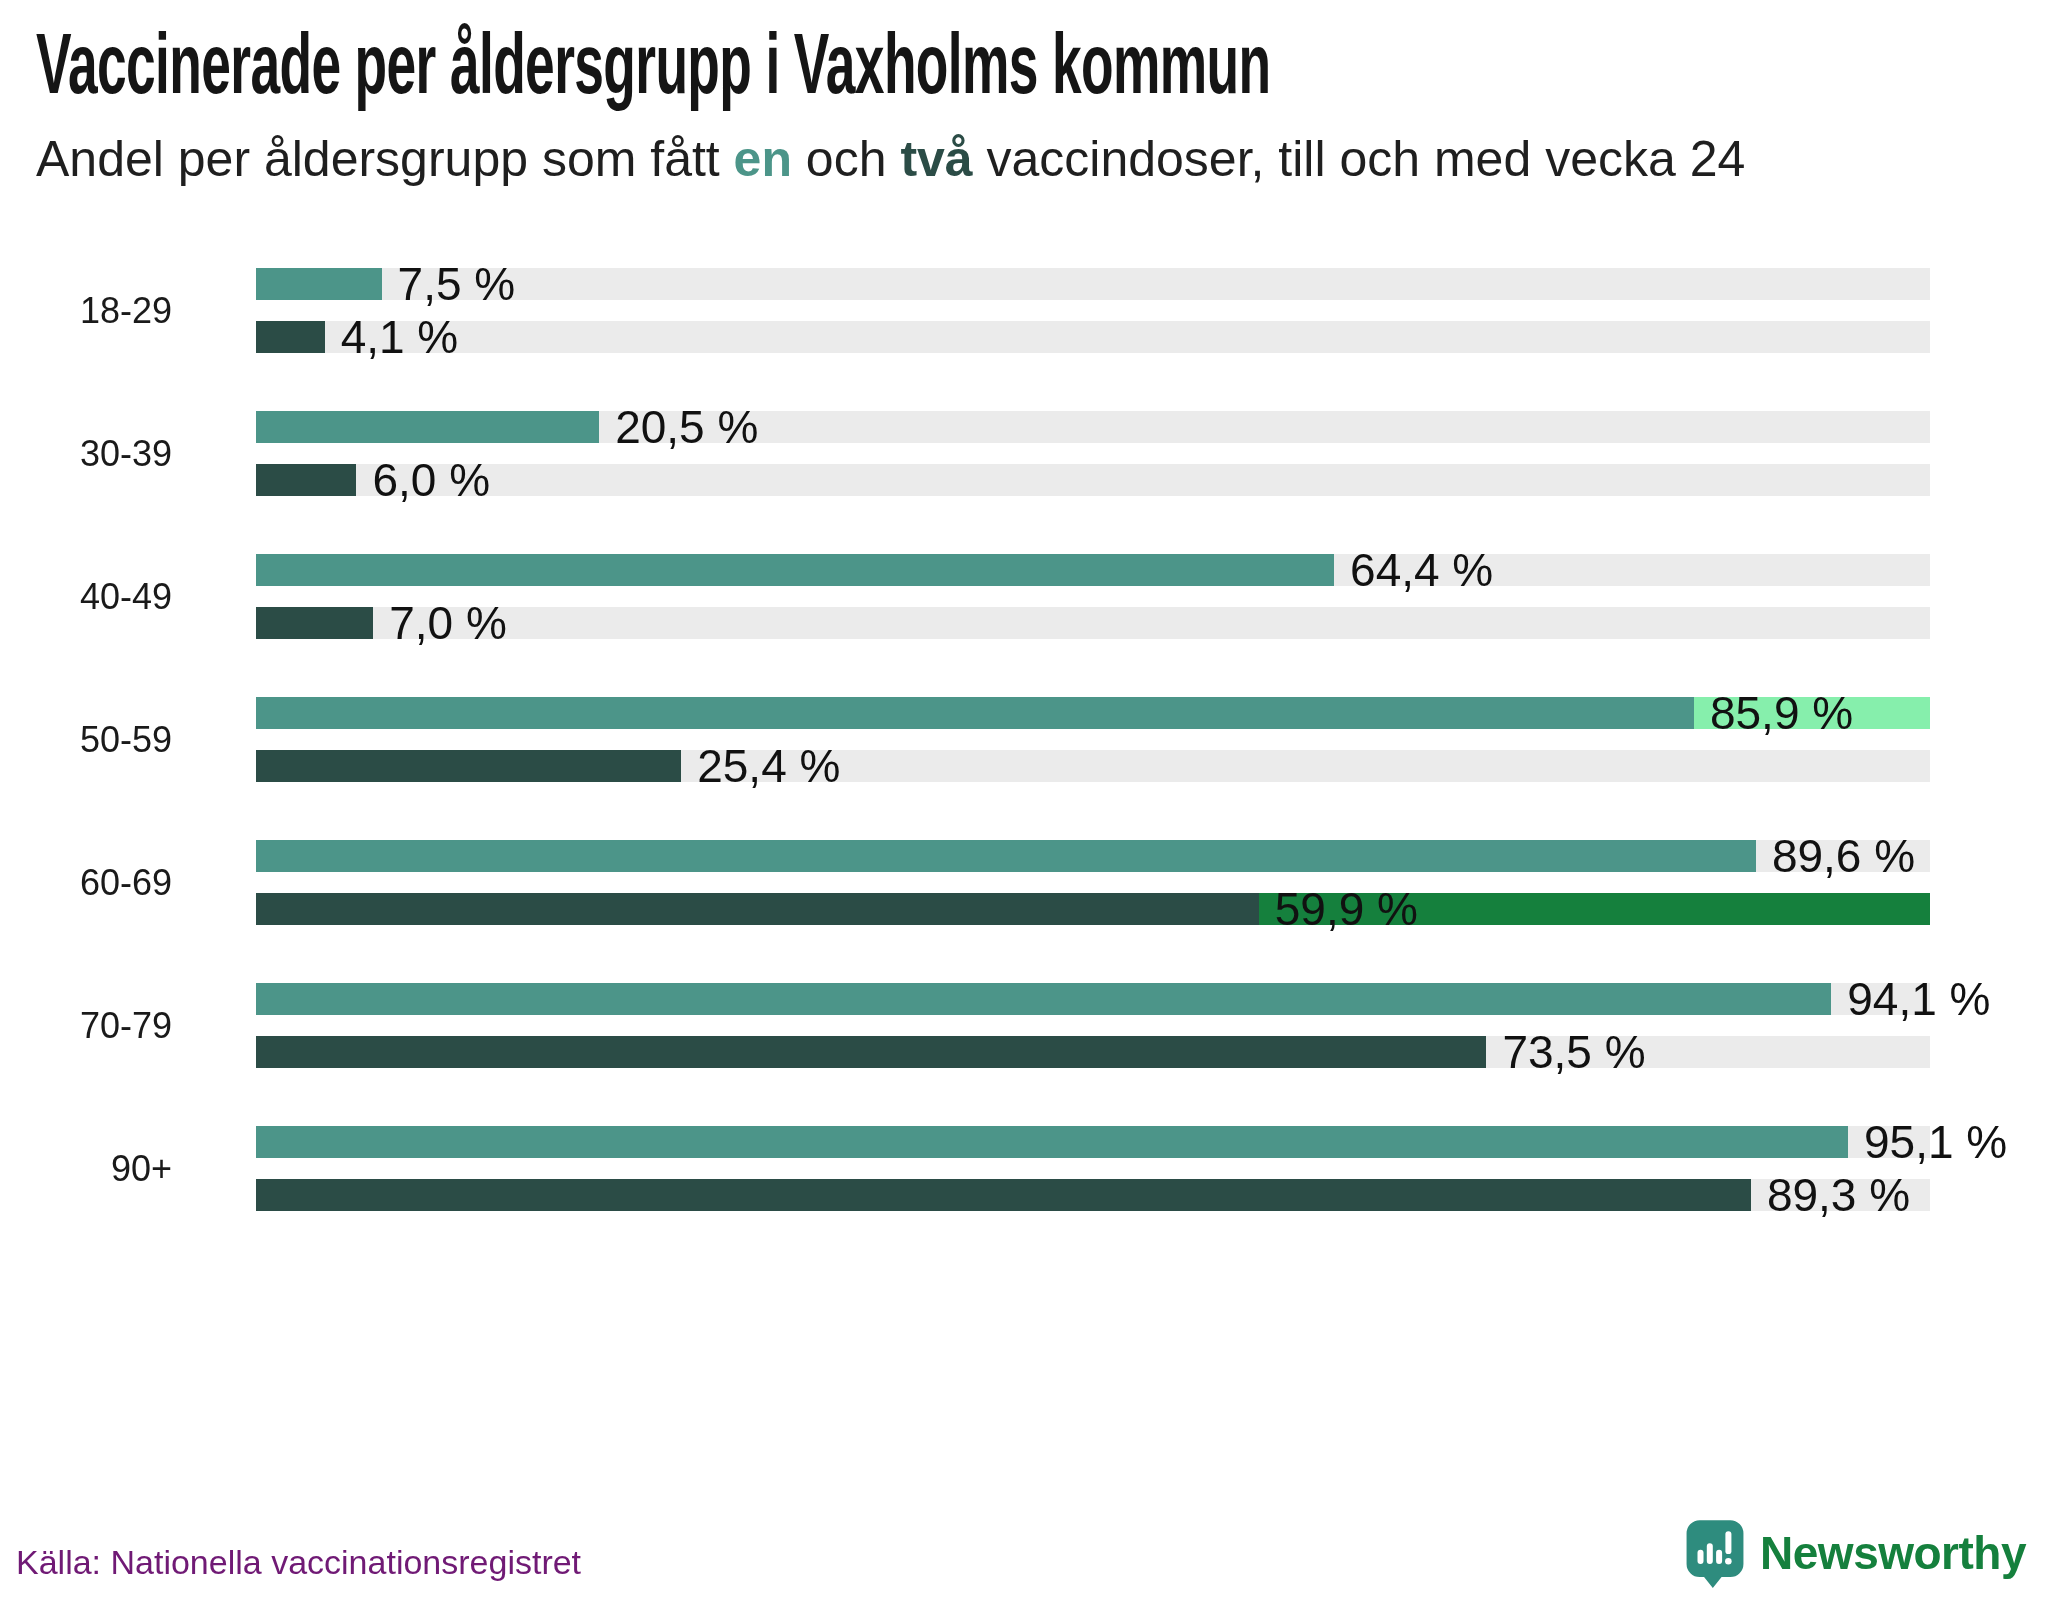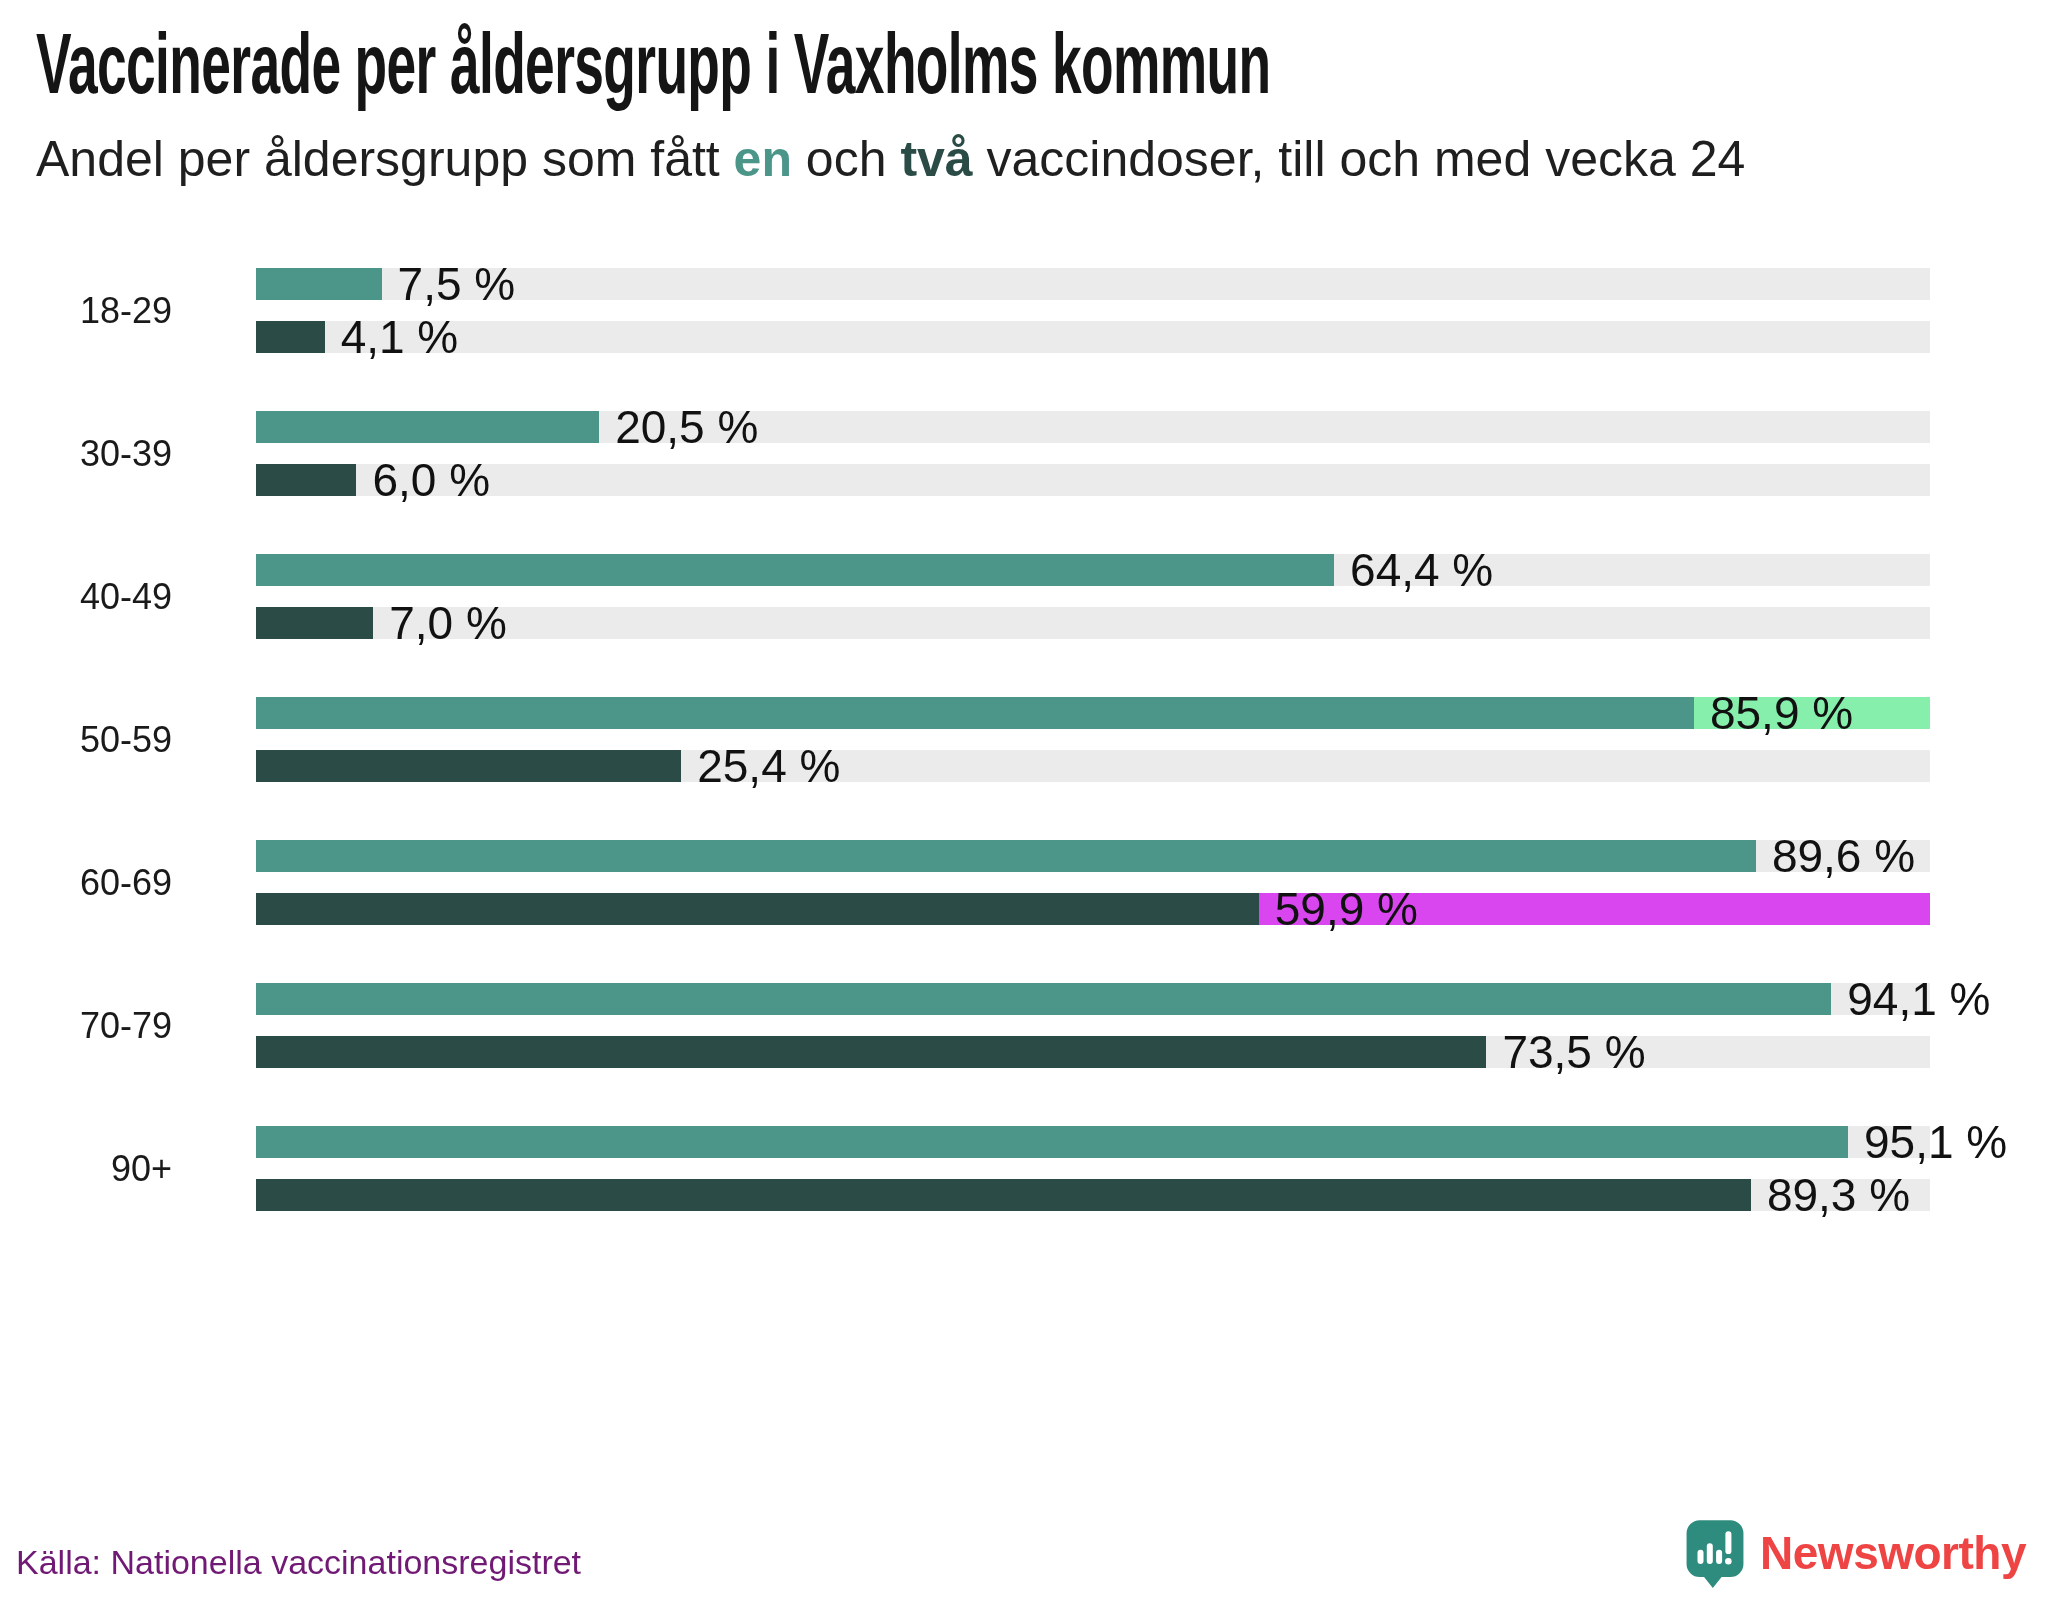--- a/index.html
+++ b/index.html
@@ -118,21 +118,21 @@
     </div>
   </div>
 
   <div class="group">
     <div class="label">60-69</div>
     <div class="bars">
       <div class="track" style="background: rgb(235, 235, 235);">
         <div class="bar" style="width: 89.6%; background: rgb(76, 149, 137);"></div>
         <div class="value-label" style="left: calc(89.6% + 16px);">89,6 %</div>
       </div>
-      <div class="track" style="background: #d946ef;">
+      <div class="track" style="background: #15803d;">
         <div class="bar" style="width: 59.9%; background: rgb(43, 76, 70);"></div>
         <div class="value-label" style="left: calc(59.9% + 16px);">59,9 %</div>
       </div>
     </div>
   </div>
 
   <div class="group">
     <div class="label">70-79</div>
     <div class="bars">
       <div class="track" style="background: rgb(235, 235, 235);">
@@ -166,14 +166,14 @@
 
 <div class="brand">
   <svg width="62" height="70" viewBox="0 0 56 64">
     <path d="M14 2 h28 a12 12 0 0 1 12 12 v28 a12 12 0 0 1 -12 12 h-8 l-8 10 -8 -10 h-4 a12 12 0 0 1 -12 -12 v-28 a12 12 0 0 1 12 -12 z" fill="#2e8c7e"></path>
     <rect x="12" y="29" width="5.5" height="13" rx="2.7" fill="#ffffff"></rect>
     <rect x="20.5" y="23" width="5.5" height="19" rx="2.7" fill="#ffffff"></rect>
     <rect x="29" y="29" width="5.5" height="13" rx="2.7" fill="#ffffff"></rect>
     <rect x="37.5" y="12" width="5.5" height="21" rx="2.7" fill="#ffffff"></rect>
     <circle cx="40.2" cy="39.5" r="3" fill="#ffffff"></circle>
   </svg>
-  <span class="brand-text" style="color: #ef4444;">Newsworthy</span>
+  <span class="brand-text" style="color: #15803d;">Newsworthy</span>
 </div>
 
 </body></html>

